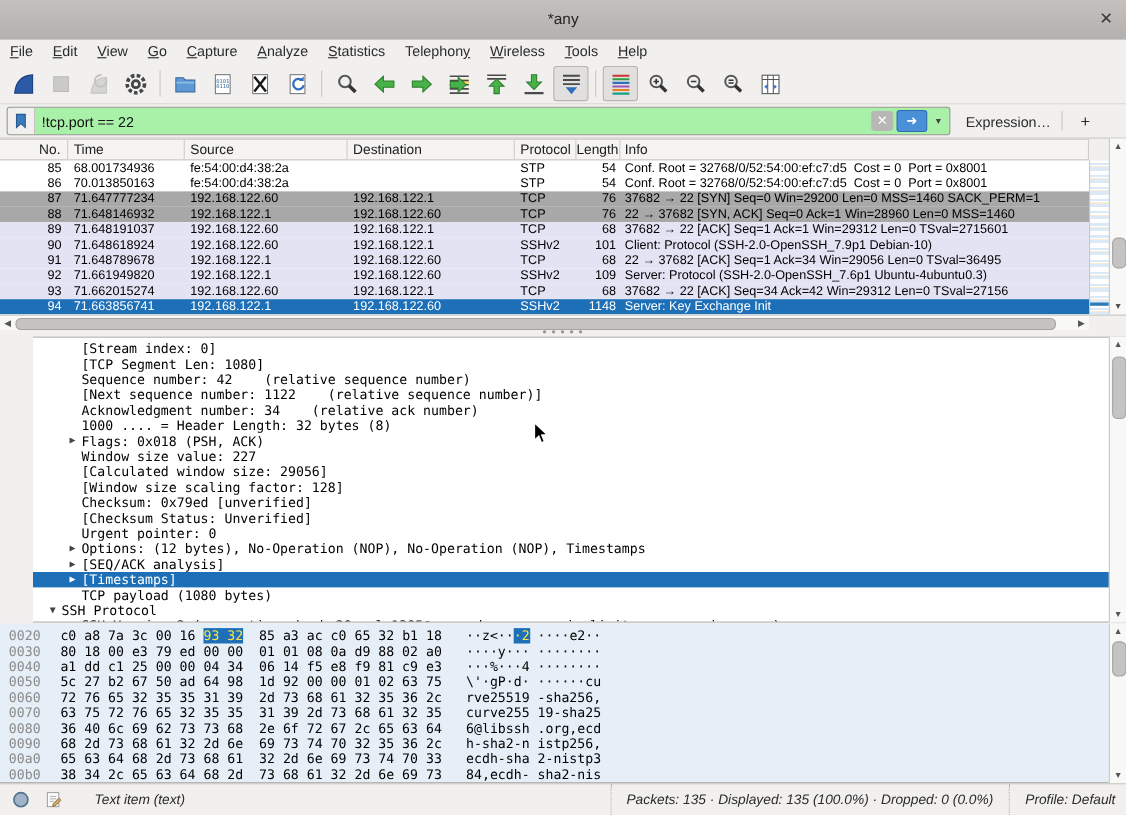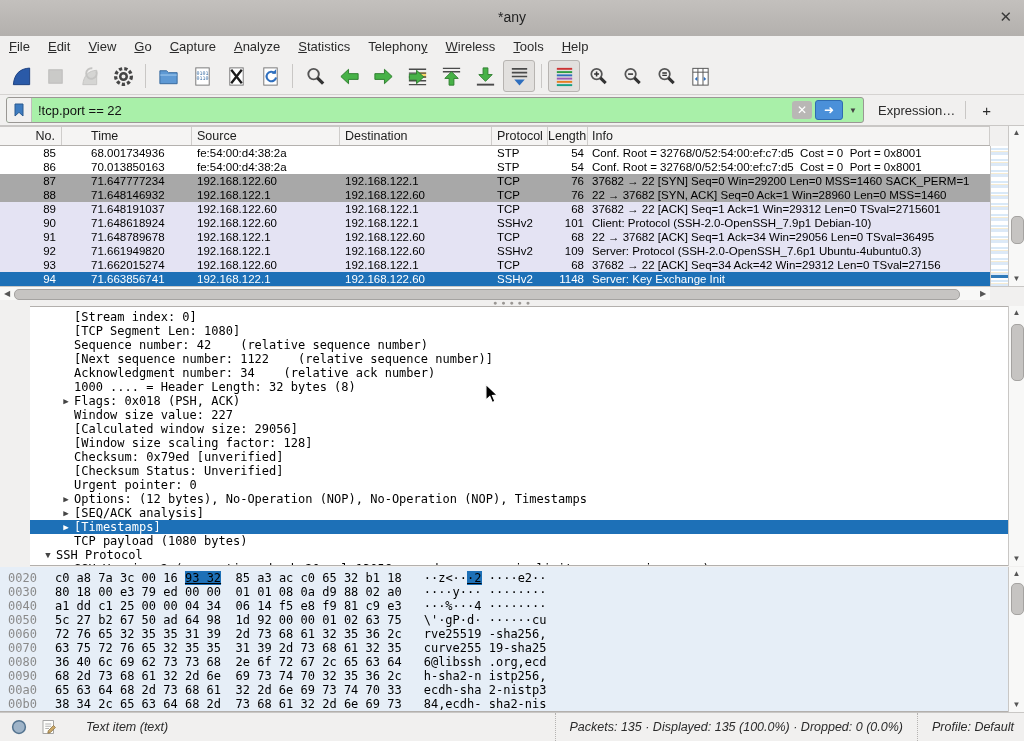--- a/index.html
+++ b/index.html
@@ -40,21 +40,21 @@
     color:#444;margin:0 3px;}
   .fexpr{margin-left:14px;font-size:13px;color:#2b2b2b;}
   .fsep{width:1px;height:18px;background:#c9c7c5;margin:0 10px;}
   .fadd{font-size:15px;color:#2b2b2b;padding:0 6px;}
   
   .plheader{position:absolute;top:126px;left:0;width:990px;height:20px;background:#f5f4f3;
     border-top:1px solid #c9c7c5;border-bottom:1px solid #b4b1ae;display:flex;font-size:12.5px;
     color:#1c1c1c;box-sizing:border-box;}
   .plheader span{border-right:1px solid #cfcdcb;padding-top:2px;box-sizing:border-box;overflow:hidden;white-space:nowrap;}
   .c-no{width:62px;text-align:right;padding-right:6px;flex:none;}
-  .c-time{width:106px;padding-left:5px;flex:none;margin-left:24px;}
+  .c-time{width:106px;padding-left:5px;flex:none;}
   .c-src{width:148px;padding-left:5px;flex:none;}
   .c-dst{width:152px;padding-left:5px;flex:none;}
   .c-proto{width:56px;padding-left:5px;flex:none;}
   .c-len{width:40px;text-align:right;padding-right:4px;flex:none;}
   .c-info{flex:1;padding-left:4px;}
   .prows{position:absolute;top:146px;left:0;width:990px;height:140px;background:#fff;overflow:hidden;}
   .prow{display:flex;height:14px;line-height:14px;font-family:Liberation Sans, sans-serif;
     font-size:11.5px;white-space:pre;}
   .prow span{overflow:hidden;box-sizing:border-box;flex:none;white-space:pre;}
   .prow .c-info{flex:1;}
@@ -87,21 +87,21 @@
   .dline .arrow{width:16px;text-align:center;font-size:9px;color:#444;flex:none;}
   .dline.sel{background:#1d70b7;color:#fff;}
   .dline.sel .arrow{color:#fff;}
   
   .hexpane{position:absolute;top:567px;left:0;width:1008px;height:145px;background:#e6eef7;
     overflow:hidden;box-sizing:border-box;padding-top:4px;border-bottom:1px solid #b3b0ad;}
   .hxrow{height:14px;line-height:14px;font-family:"DejaVu Sans Mono","Liberation Mono",monospace;
     font-size:12px;white-space:pre;color:#000;}
   .hxrow .off{color:#8a8a8a;padding-left:8px;padding-right:18px;}
   .hxrow .asc{padding-left:22px;}
-  .hxrow mark{background:#1d70b7;color:#000000;text-decoration:underline;}
+  .hxrow mark{background:#1d70b7;color:#fde047;}
   
   .statusbar{position:absolute;top:712px;left:0;width:1024px;height:29px;background:#f1f0ef;
     border-top:1px solid #c9c7c5;display:flex;align-items:center;font-size:12.5px;color:#2b2b2b;box-sizing:border-box;font-style:italic;}
   .sb-icon{width:22px;height:22px;margin-left:8px;display:flex;align-items:center;justify-content:center;}
   .sb-left{margin-left:26px;}
   .sb-mid{margin-left:auto;border-left:1px dotted #b5b3b1;padding:0 14px;height:100%;display:flex;align-items:center;}
   .sb-right{border-left:1px dotted #b5b3b1;padding:0 10px 0 14px;height:100%;display:flex;align-items:center;}
   
   .cursor{position:absolute;left:483px;top:383px;z-index:50;pointer-events:none;}
 </style>

